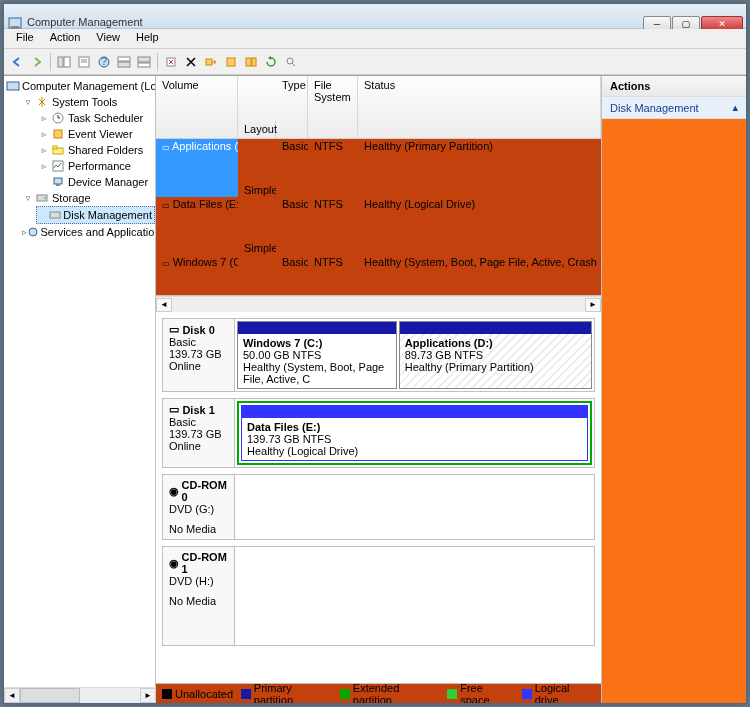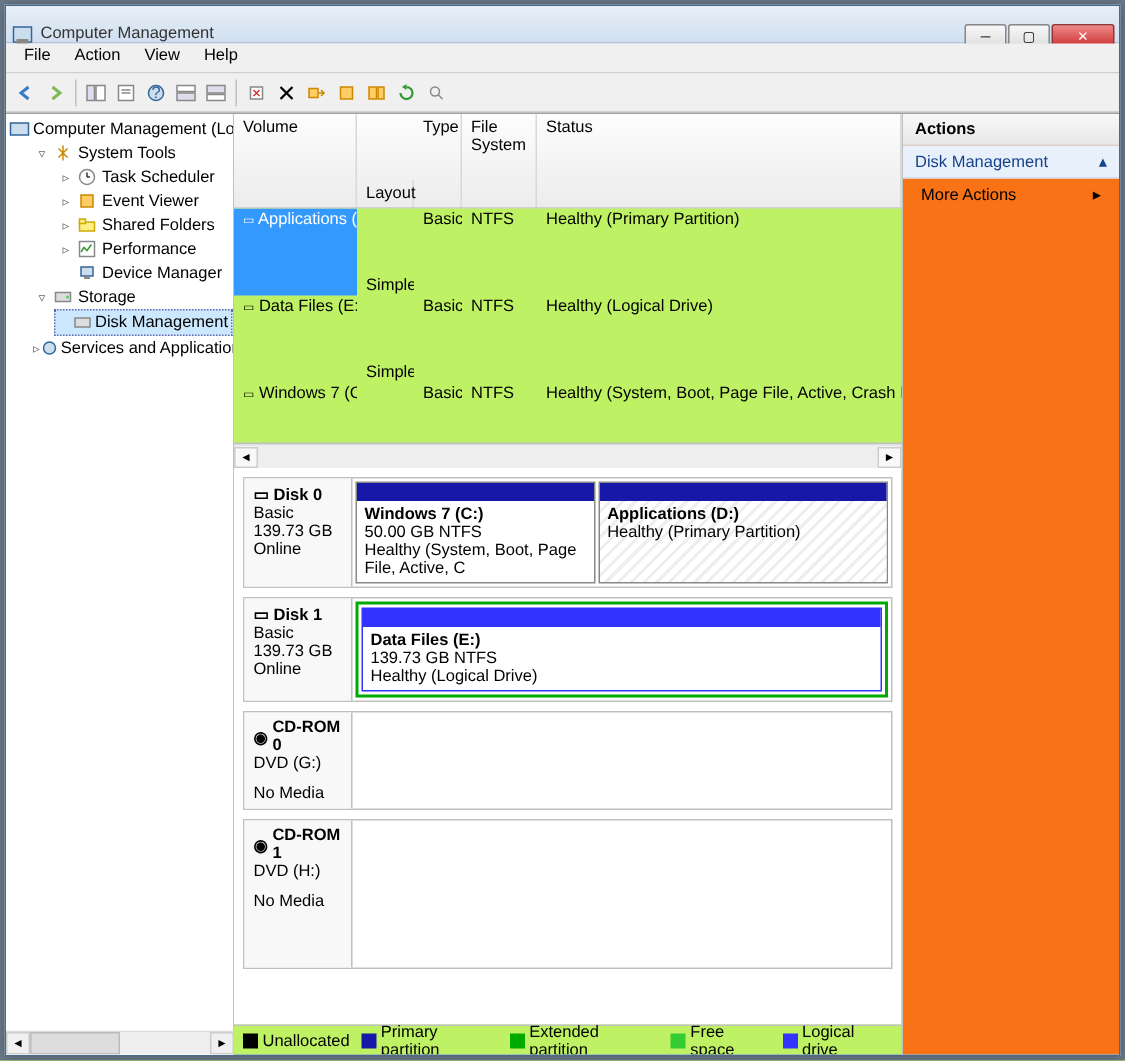--- a/index.html
+++ b/index.html
@@ -16,21 +16,21 @@
 .toolbar { height: 26px; background: #f0f0f0; display: flex; align-items: center; padding: 2px 4px; gap: 2px; border-bottom: 1px solid #d0d0d0; }
 .tb-btn { width: 18px; height: 18px; display:flex; align-items:center; justify-content:center; border:1px solid transparent; }
 .tb-sep { width:1px; height:18px; background:#c0c0c0; margin: 0 2px; }
 .body { flex:1; display:flex; border-top:1px solid #a0a0a0; overflow:hidden; }
 .left-pane { width: 152px; background:#fff; border-right:1px solid #c0c0c0; overflow:auto; padding:2px 0; }
 .tree-node { display:flex; align-items:center; padding:1px 2px; white-space:nowrap; }
 .tree-node .exp { width:12px; text-align:center; color:#666; font-size:9px; cursor:default;}
 .tree-node .ico { width:16px; height:14px; margin-right:2px; display:inline-flex; align-items:center; justify-content:center;}
 .tree-node.selected { background:#cce8ff; border:1px dotted #66a; }
 .tree-children { padding-left:16px; }
-.center-pane { flex:1; display:flex; flex-direction:column; background:#bef264; border-right:1px solid #c0c0c0; overflow:hidden;}
+.center-pane { flex:1; display:flex; flex-direction:column; background:#c2410c; border-right:1px solid #c0c0c0; overflow:hidden;}
 .vol-list { flex:0 0 220px; overflow:auto; border-bottom:1px solid #c0c0c0;}
 .vol-header { display:flex; background:linear-gradient(#fdfdfd,#ececec); border-bottom:1px solid #d0d0d0; position:sticky; top:0;}
 .vol-header div { padding:3px 6px; border-right:1px solid #d8d8d8;}
 .vol-row { display:flex; }
 .vol-row div { padding:1px 6px; overflow:hidden; white-space:nowrap;}
 .vol-row.sel .c0 { background:#3399ff; color:#fff;}
 .c0{width:82px;} .c1{width:38px;margin-top:44px;} .c2{width:32px;} .c3{width:50px;} .c4{flex:1;}
 .hscroll { height:16px; background:#f0f0f0; border-top:1px solid #ddd; display:flex; align-items:center;}
 .hscroll .arr{width:16px;height:14px;border:1px solid #ccc;background:#f8f8f8;display:flex;align-items:center;justify-content:center;font-size:8px;}
 .hscroll .track{flex:1;height:14px;background:#eee;}
@@ -332,20 +332,21 @@
               <div class="part-body">
                 <div class="pname">Windows 7  (C:)</div>
                 <div>50.00 GB NTFS</div>
                 <div>Healthy (System, Boot, Page File, Active, C</div>
               </div>
             </div>
             <div class="part primary hatched">
               <div class="part-hdr"></div>
               <div class="part-body">
                 <div class="pname">Applications  (D:)</div>
+                <div>89.73 GB NTFS</div>
                 <div>Healthy (Primary Partition)</div>
               </div>
             </div>
           </div>
         </div>
 
         <div class="disk-row">
           <div class="disk-label">
             <div class="dname">
                 <span>▭</span>
@@ -419,24 +420,20 @@
           </span>
       </div>
     </div>
 
     <div class="right-pane">
       <div class="act-header">Actions</div>
       <div class="act-section">
         <span>Disk Management</span>
         <span>▴</span>
       </div>
-      <div class="act-item">
-        <span>More Actions</span>
-        <span>▸</span>
-      </div>
     </div>
   </div>
 
   <div class="bottom-scroll" style="width:152px;position:relative;top:-16px;margin-bottom:-16px;">
     <div class="arr">◄</div>
       <div class="thumb"></div>
       <div style="flex:1;background:#eee"></div>
       <div class="arr">►</div>
   </div>
 </div>

